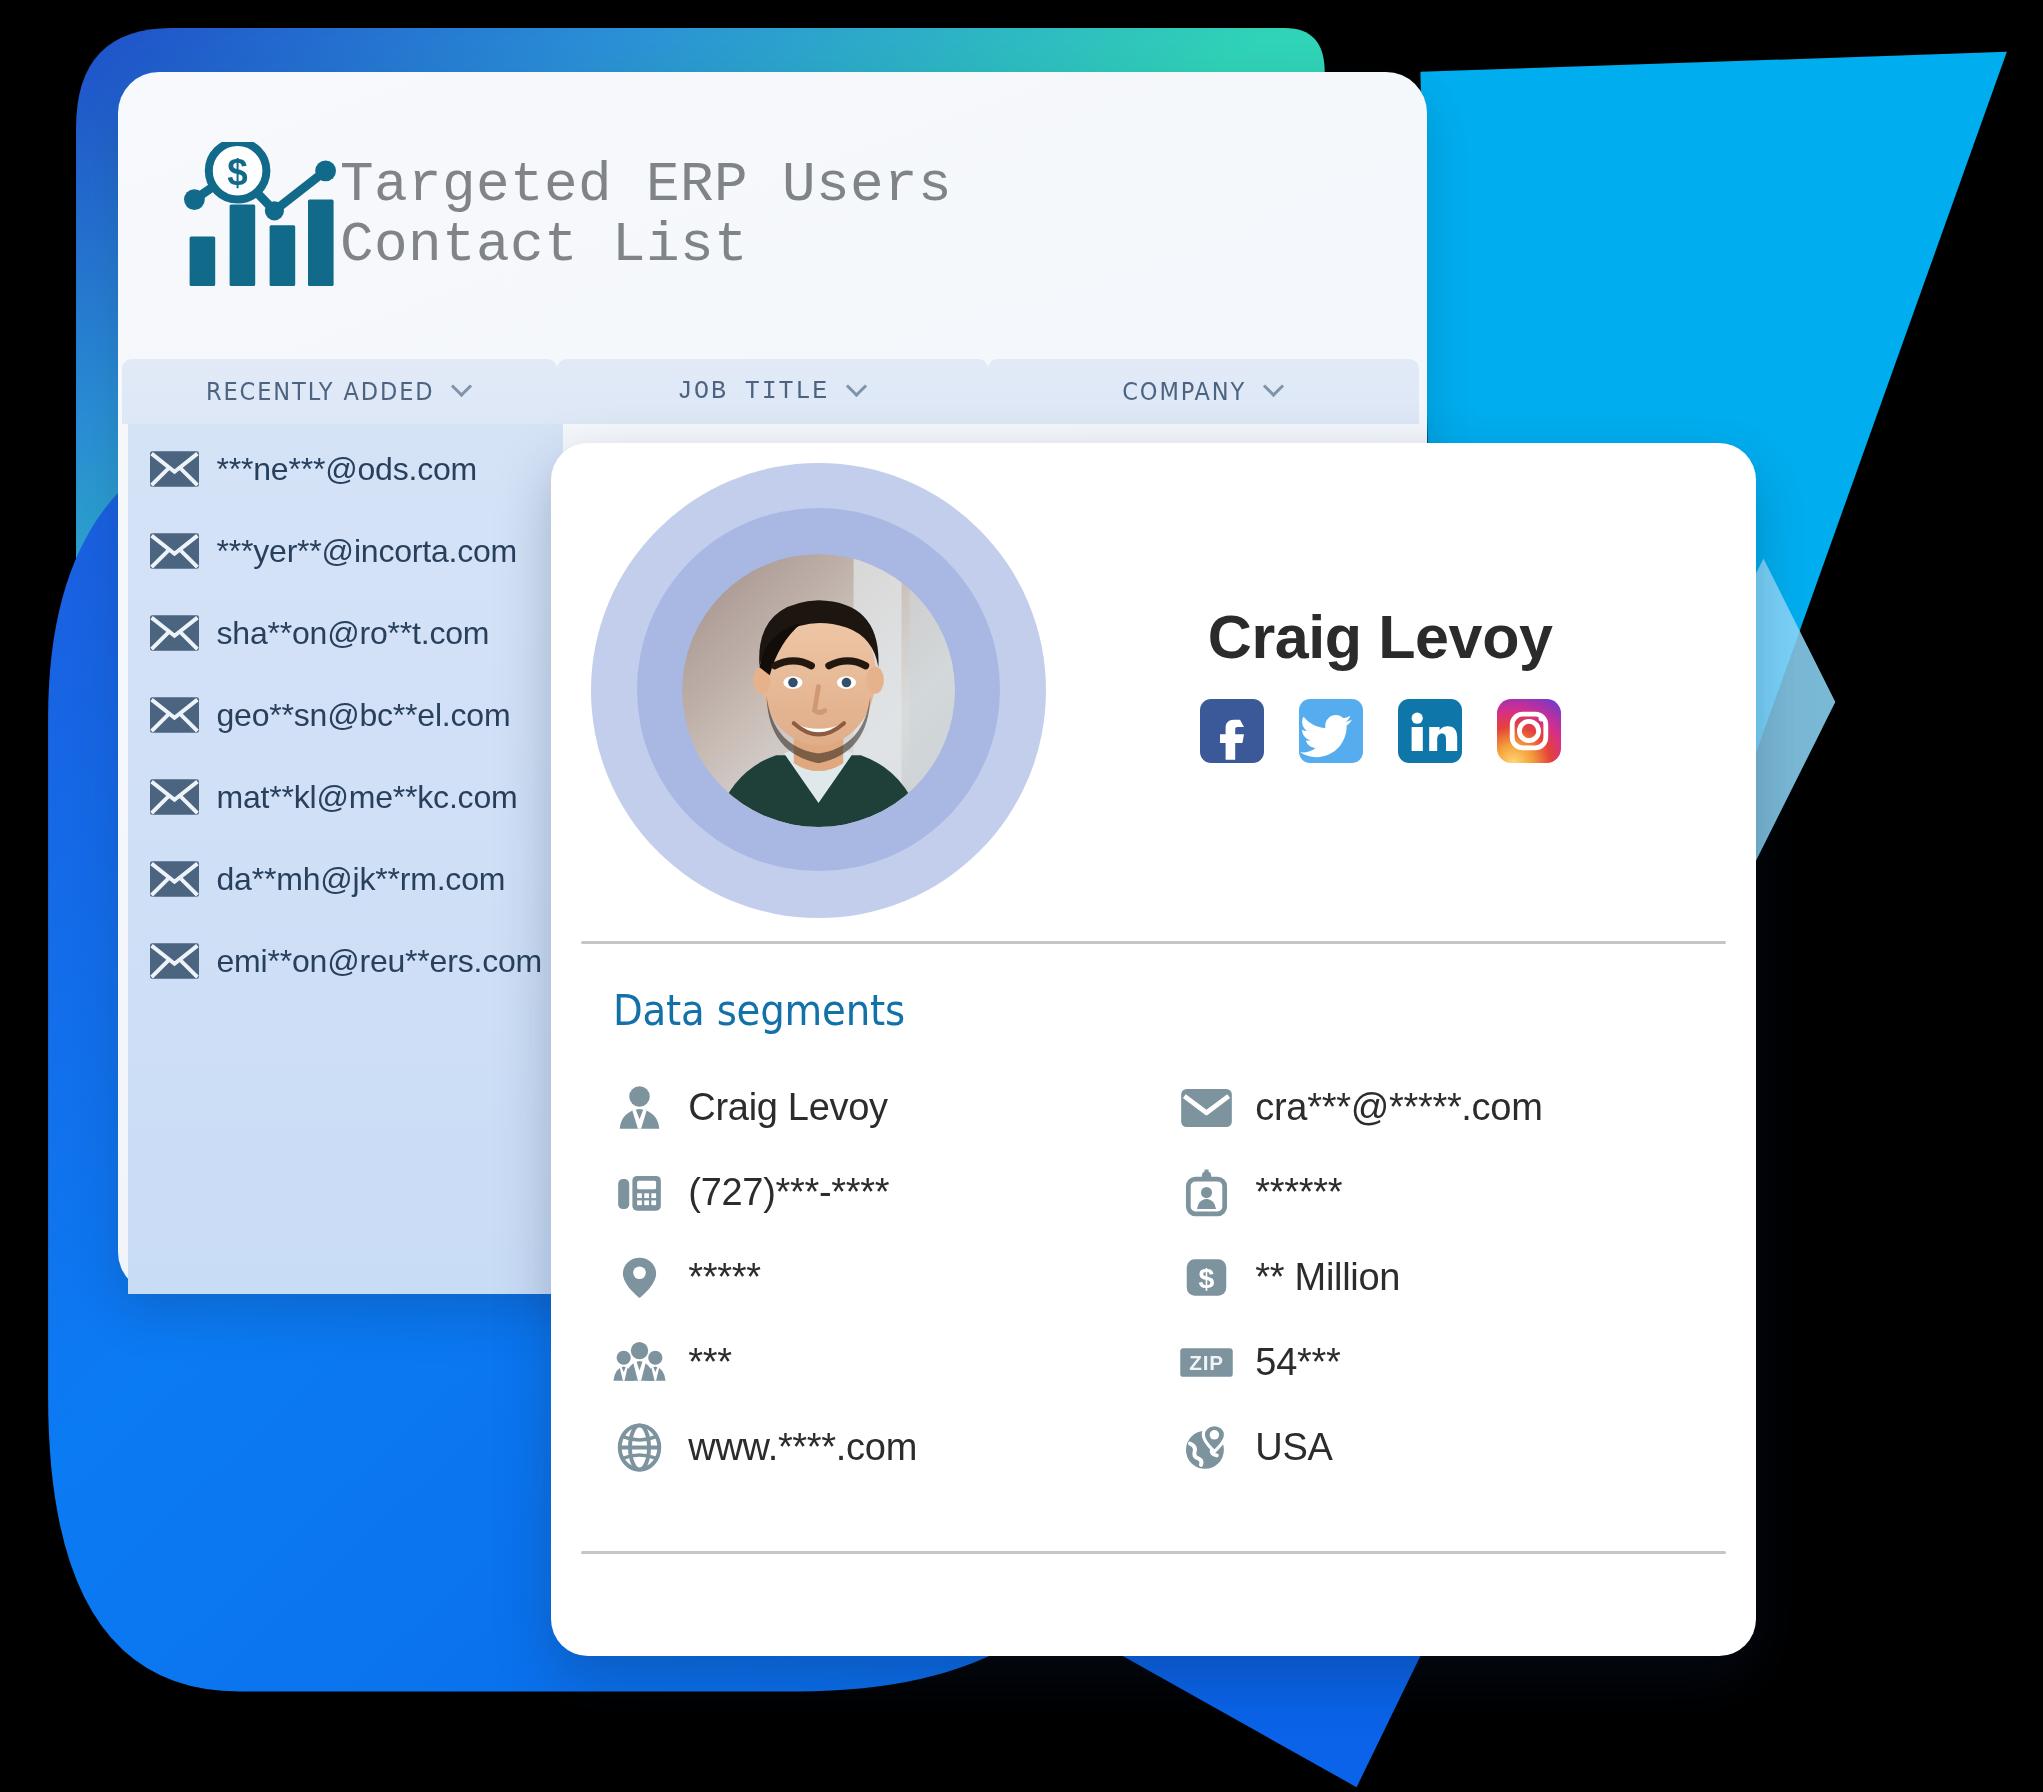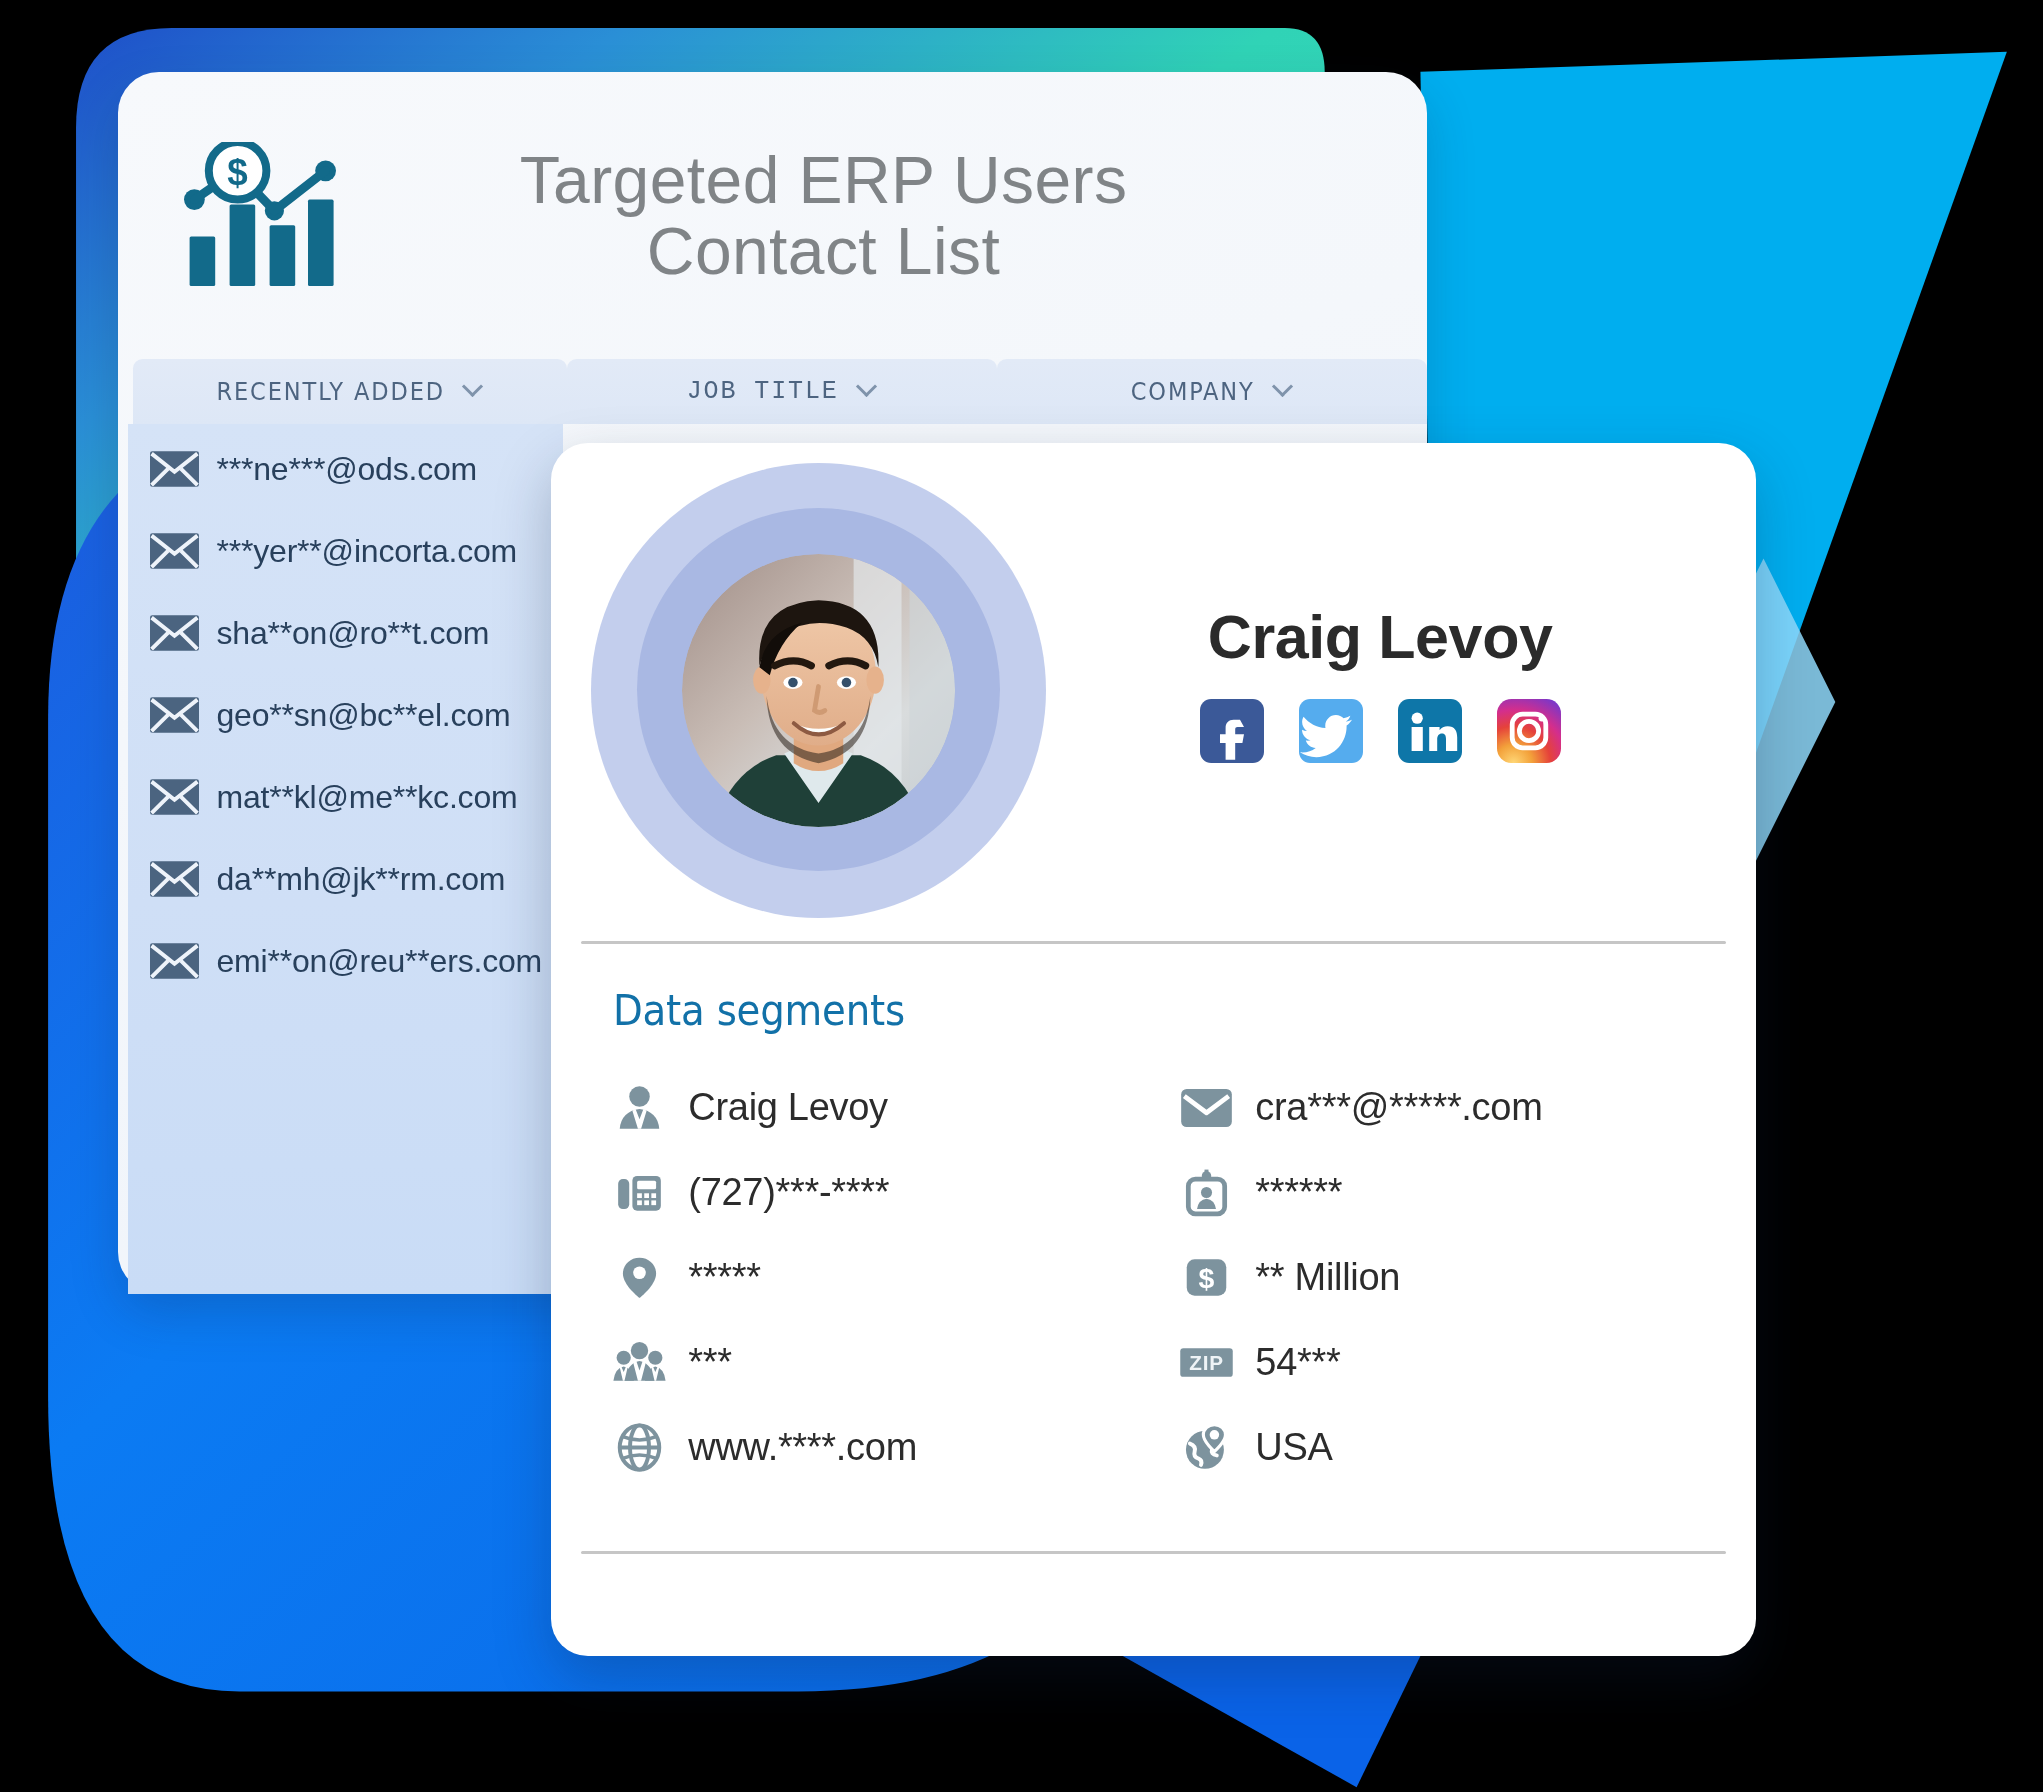--- a/index.html
+++ b/index.html
@@ -13,29 +13,29 @@
   
   #list-card{
     position:absolute;left:118px;top:72px;width:1309px;height:1221px;
     background:linear-gradient(160deg,#f7f9fc 0%,#f4f7fb 40%,#eef3fa 100%);
     border-radius:41px;
     box-shadow:0 21px 48px rgba(20,40,80,.22);
   }
   #list-head{height:287px;display:flex;align-items:center;padding-left:62px;}
   #brand-logo{width:160px;height:148px;flex:0 0 auto;}
   #list-title{
-    flex:1;text-align:center;margin-right:120px;
-    font-size:66px;line-height:1.07;letter-spacing:0.4px;
+    flex:1;margin-right:120px;
+    font-size:56px;line-height:1.07;letter-spacing:0.4px;
     color:#808487;font-weight:400;
-    font-family:Liberation Sans, sans-serif;
+    font-family:Liberation Mono, monospace;
     white-space:pre-line;
   }
 
   
-  #filter-row{display:flex;padding-left:15px;}
+  #filter-row{display:flex;padding-left:4px;}
   .filter-tab{
     height:65px;display:flex;align-items:center;justify-content:center;gap:17.6px;
     background:linear-gradient(180deg,#e2eaf7 0%,#dde7f6 100%);
     border-radius:9.6px 9.6px 0 0;
     color:#4d6480;font-size:25px;letter-spacing:1.9px;font-weight:400;
     font-family:"Liberation Sans Narrow","DejaVu Sans Condensed","Liberation Sans",sans-serif;
   }
   #tab-0{width:435px;}
   #tab-1{width:431px;font-family:Liberation Mono, monospace;}
   #tab-2{width:431px;}

